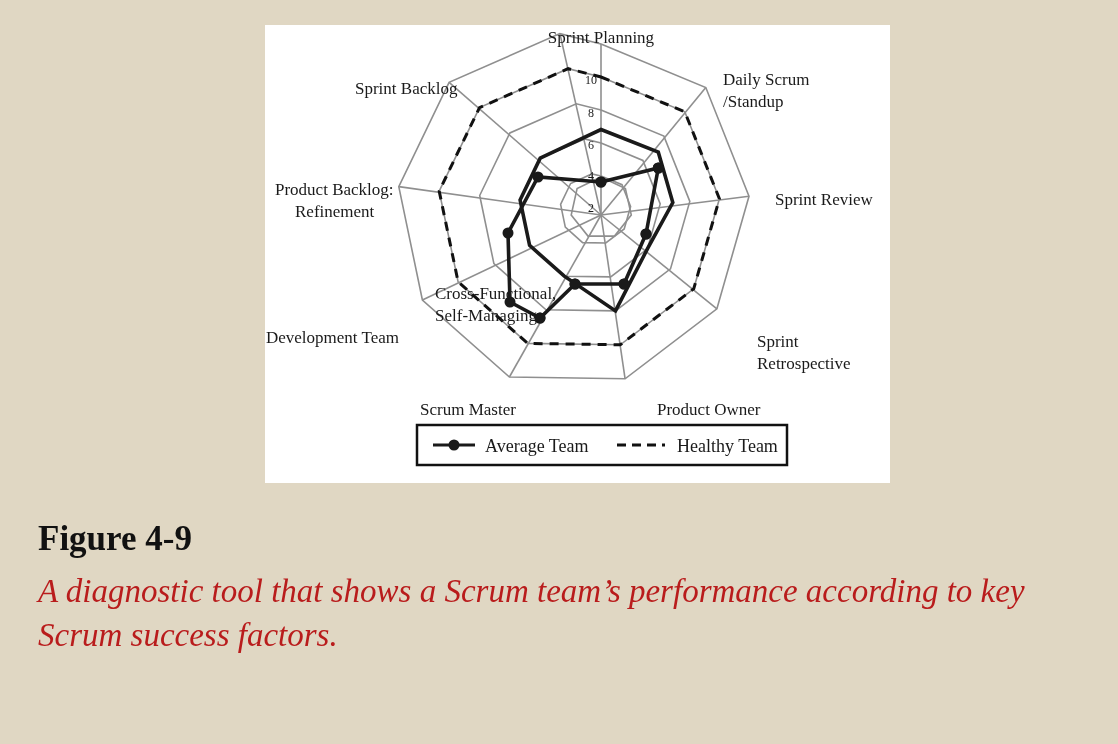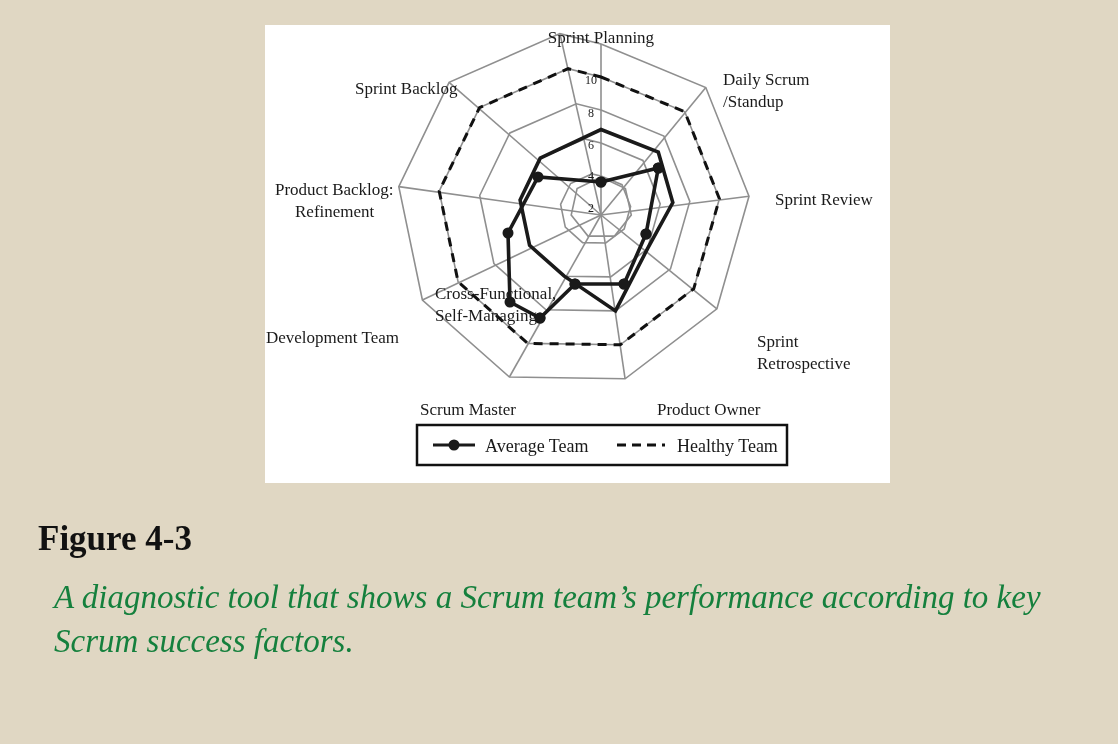--- a/index.html
+++ b/index.html
@@ -51,23 +51,23 @@
     font-weight: bold;
     font-size: 35px;
     color: #111;
     margin: 0 0 10px 0;
     line-height: 1.1;
   }
   #figure-caption {
     font-family: "Liberation Serif", serif;
     font-style: italic;
     font-size: 33px;
-    color: #15803d;
+    color: #b91c1c;
     line-height: 1.35;
-    margin: 16px;
+    margin: 0;
     max-width: 1035px;
   }
 </style>
 </head>
 <body>
 
 <div id="figure-panel">
   <svg id="radar-svg" width="625" height="458" viewBox="0 0 625 458">
 
     <g fill="none" stroke="#8f8f8f" stroke-width="1.6">
@@ -159,15 +159,15 @@
       <line x1="168" y1="420" x2="210" y2="420" stroke="#1a1a1a" stroke-width="3.2"></line>
       <circle cx="189" cy="420" r="5.5" fill="#1a1a1a"></circle>
       <text class="legend-text" x="220" y="427" text-anchor="start">Average Team</text>
       <line x1="352" y1="420" x2="400" y2="420" stroke="#111111" stroke-width="3.2" stroke-dasharray="9,6"></line>
       <text class="legend-text" x="412" y="427" text-anchor="start">Healthy Team</text>
     </g>
   </svg>
 </div>
 
 <div id="caption">
-  <p id="figure-number">Figure 4-3</p>
+  <p id="figure-number">Figure 4-9</p>
   <p id="figure-caption">A diagnostic tool that shows a Scrum team’s performance according to key Scrum success factors.</p>
 </div>
 
 </body></html>

